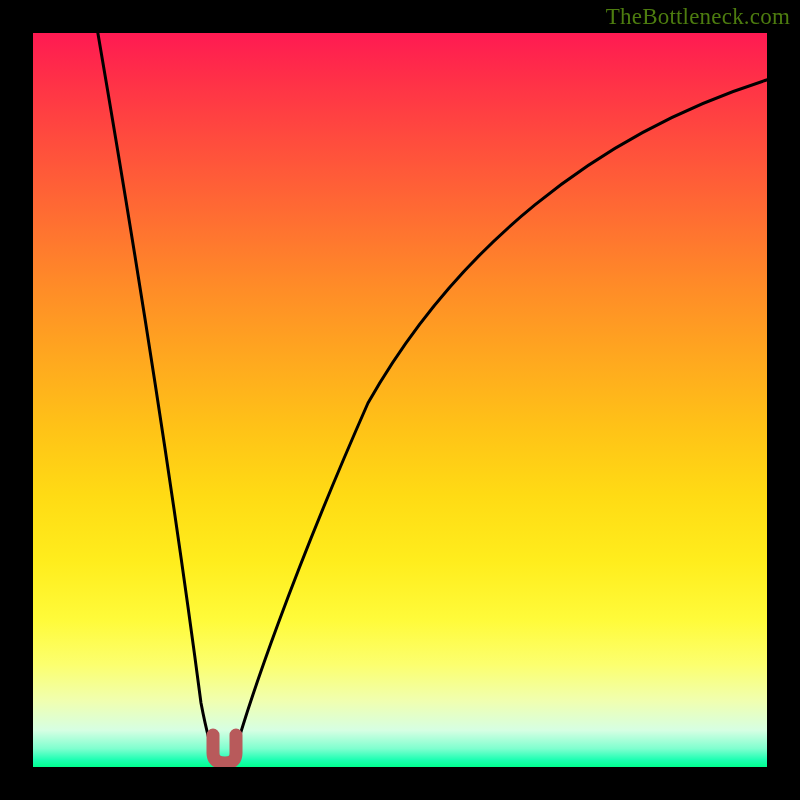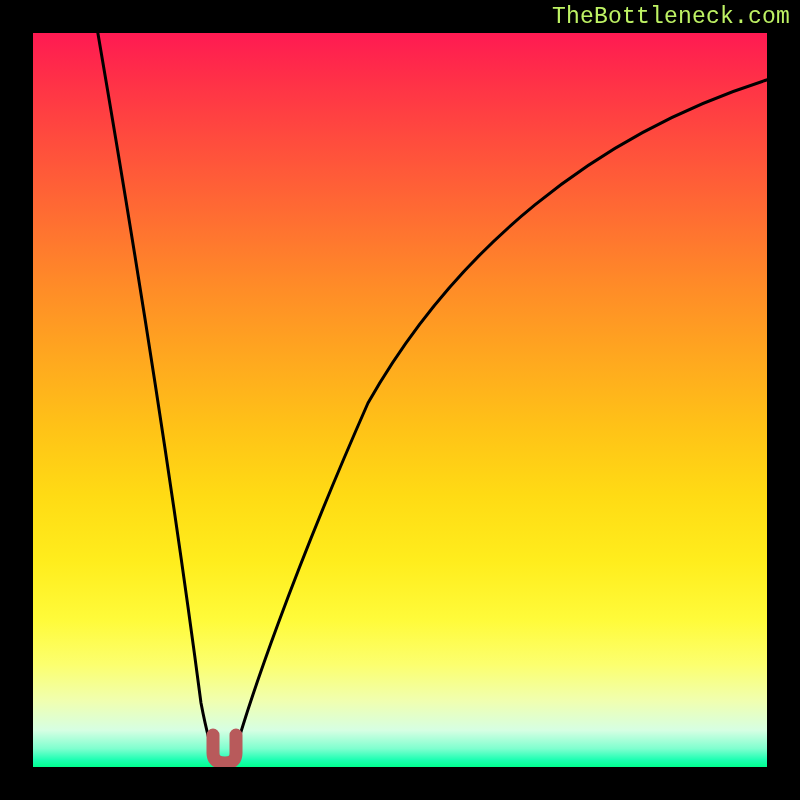--- a/index.html
+++ b/index.html
@@ -47,25 +47,25 @@
       #d6ffe3 95%,
       #7fffcf 97.5%,
       #1effb3 99%,
       #00ff8f 100%
     );
   }
   .watermark {
     position: absolute;
     top: 4px;
     right: 10px;
-    color: #bef264;
+    color: #4d7c0f;
     font-size: 23px;
     letter-spacing: 0.2px;
     font-weight: 400;
-    font-family: Liberation Mono, monospace;
+    font-family: Liberation Serif, serif;
   }
   svg {
     position: absolute;
     inset: 0;
   }
 </style>
 </head>
 <body>
 
 <div class="frame">

